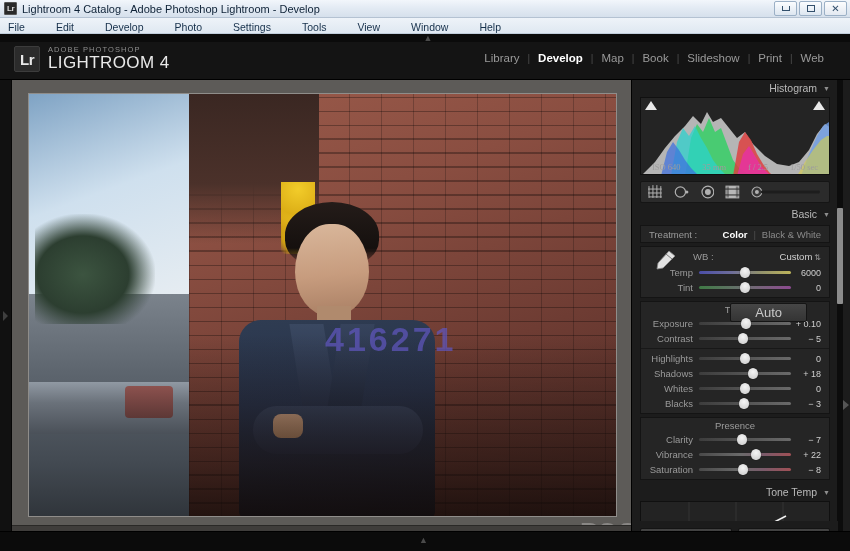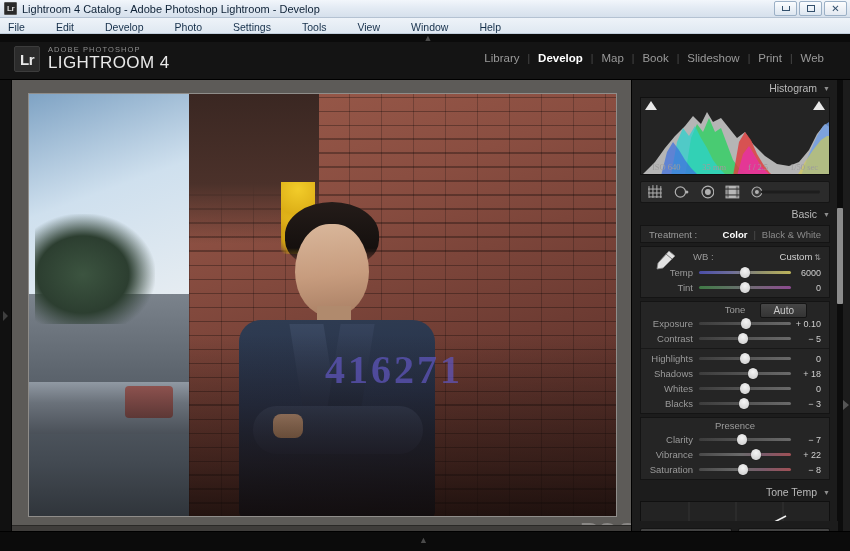--- a/index.html
+++ b/index.html
@@ -200,23 +200,23 @@
     background:linear-gradient(180deg,#34415a 0%,#222c42 100%);
     border-radius:24px;
   }
   .hand {
     position:absolute; left:62px; top:220px; width:30px; height:24px;
     background:linear-gradient(180deg,#c49a7c,#a8805f); border-radius:8px;
   }
 
   
   .wm-num {
-    position:absolute; left:296px; top:252px;
-    font-size:40px; color:rgba(96,86,190,.72);
-    font-family:Liberation Serif, serif; letter-spacing:3px;
+    position:absolute; left:296px; top:226px;
+    font-size:34px; color:rgba(96,86,190,.72);
+    font-family:Liberation Sans, sans-serif; letter-spacing:3px;
     font-weight:bold;
   }
   
   .wm-poco {
     position:absolute; left:568px; top:440px;
     color:rgba(228,226,224,.33); pointer-events:none; line-height:1.02;
   }
   .wm-poco .big { font-size:27px; font-weight:bold; letter-spacing:-1px; }
 
   
@@ -335,21 +335,21 @@
     color:#9a9a9a; font-size:9.5px;
   }
   .wb-row .wb-l { margin-left:44px;text-align:right; }
   .wb-row .wb-v { margin-left:auto; color:#d2d2d2; }
   .wb-row .wb-v .stepper { font-size:8px; color:#9a9a9a; margin-left:2px; }
   .eyedrop { position:absolute; left:10px; top:2px; }
   .auto-btn {
     position:absolute; right:22px; top:1px;
     background:linear-gradient(180deg,#464646,#343434);
     border:1px solid #151515; border-radius:2px;
-    color:#c8c8c8; font-size:10px; padding:1px 12px;
+    color:#c8c8c8; font-size:13px; padding:1px 24px;
   }
   .divider { height:1px; background:#181818; margin:2px 0; }
 
   
   .tc-box {
     margin:1px 8px 0 8px; height:58px; background:#222; border:1px solid #101010;
     position:relative; overflow:hidden;
   }
 
   

